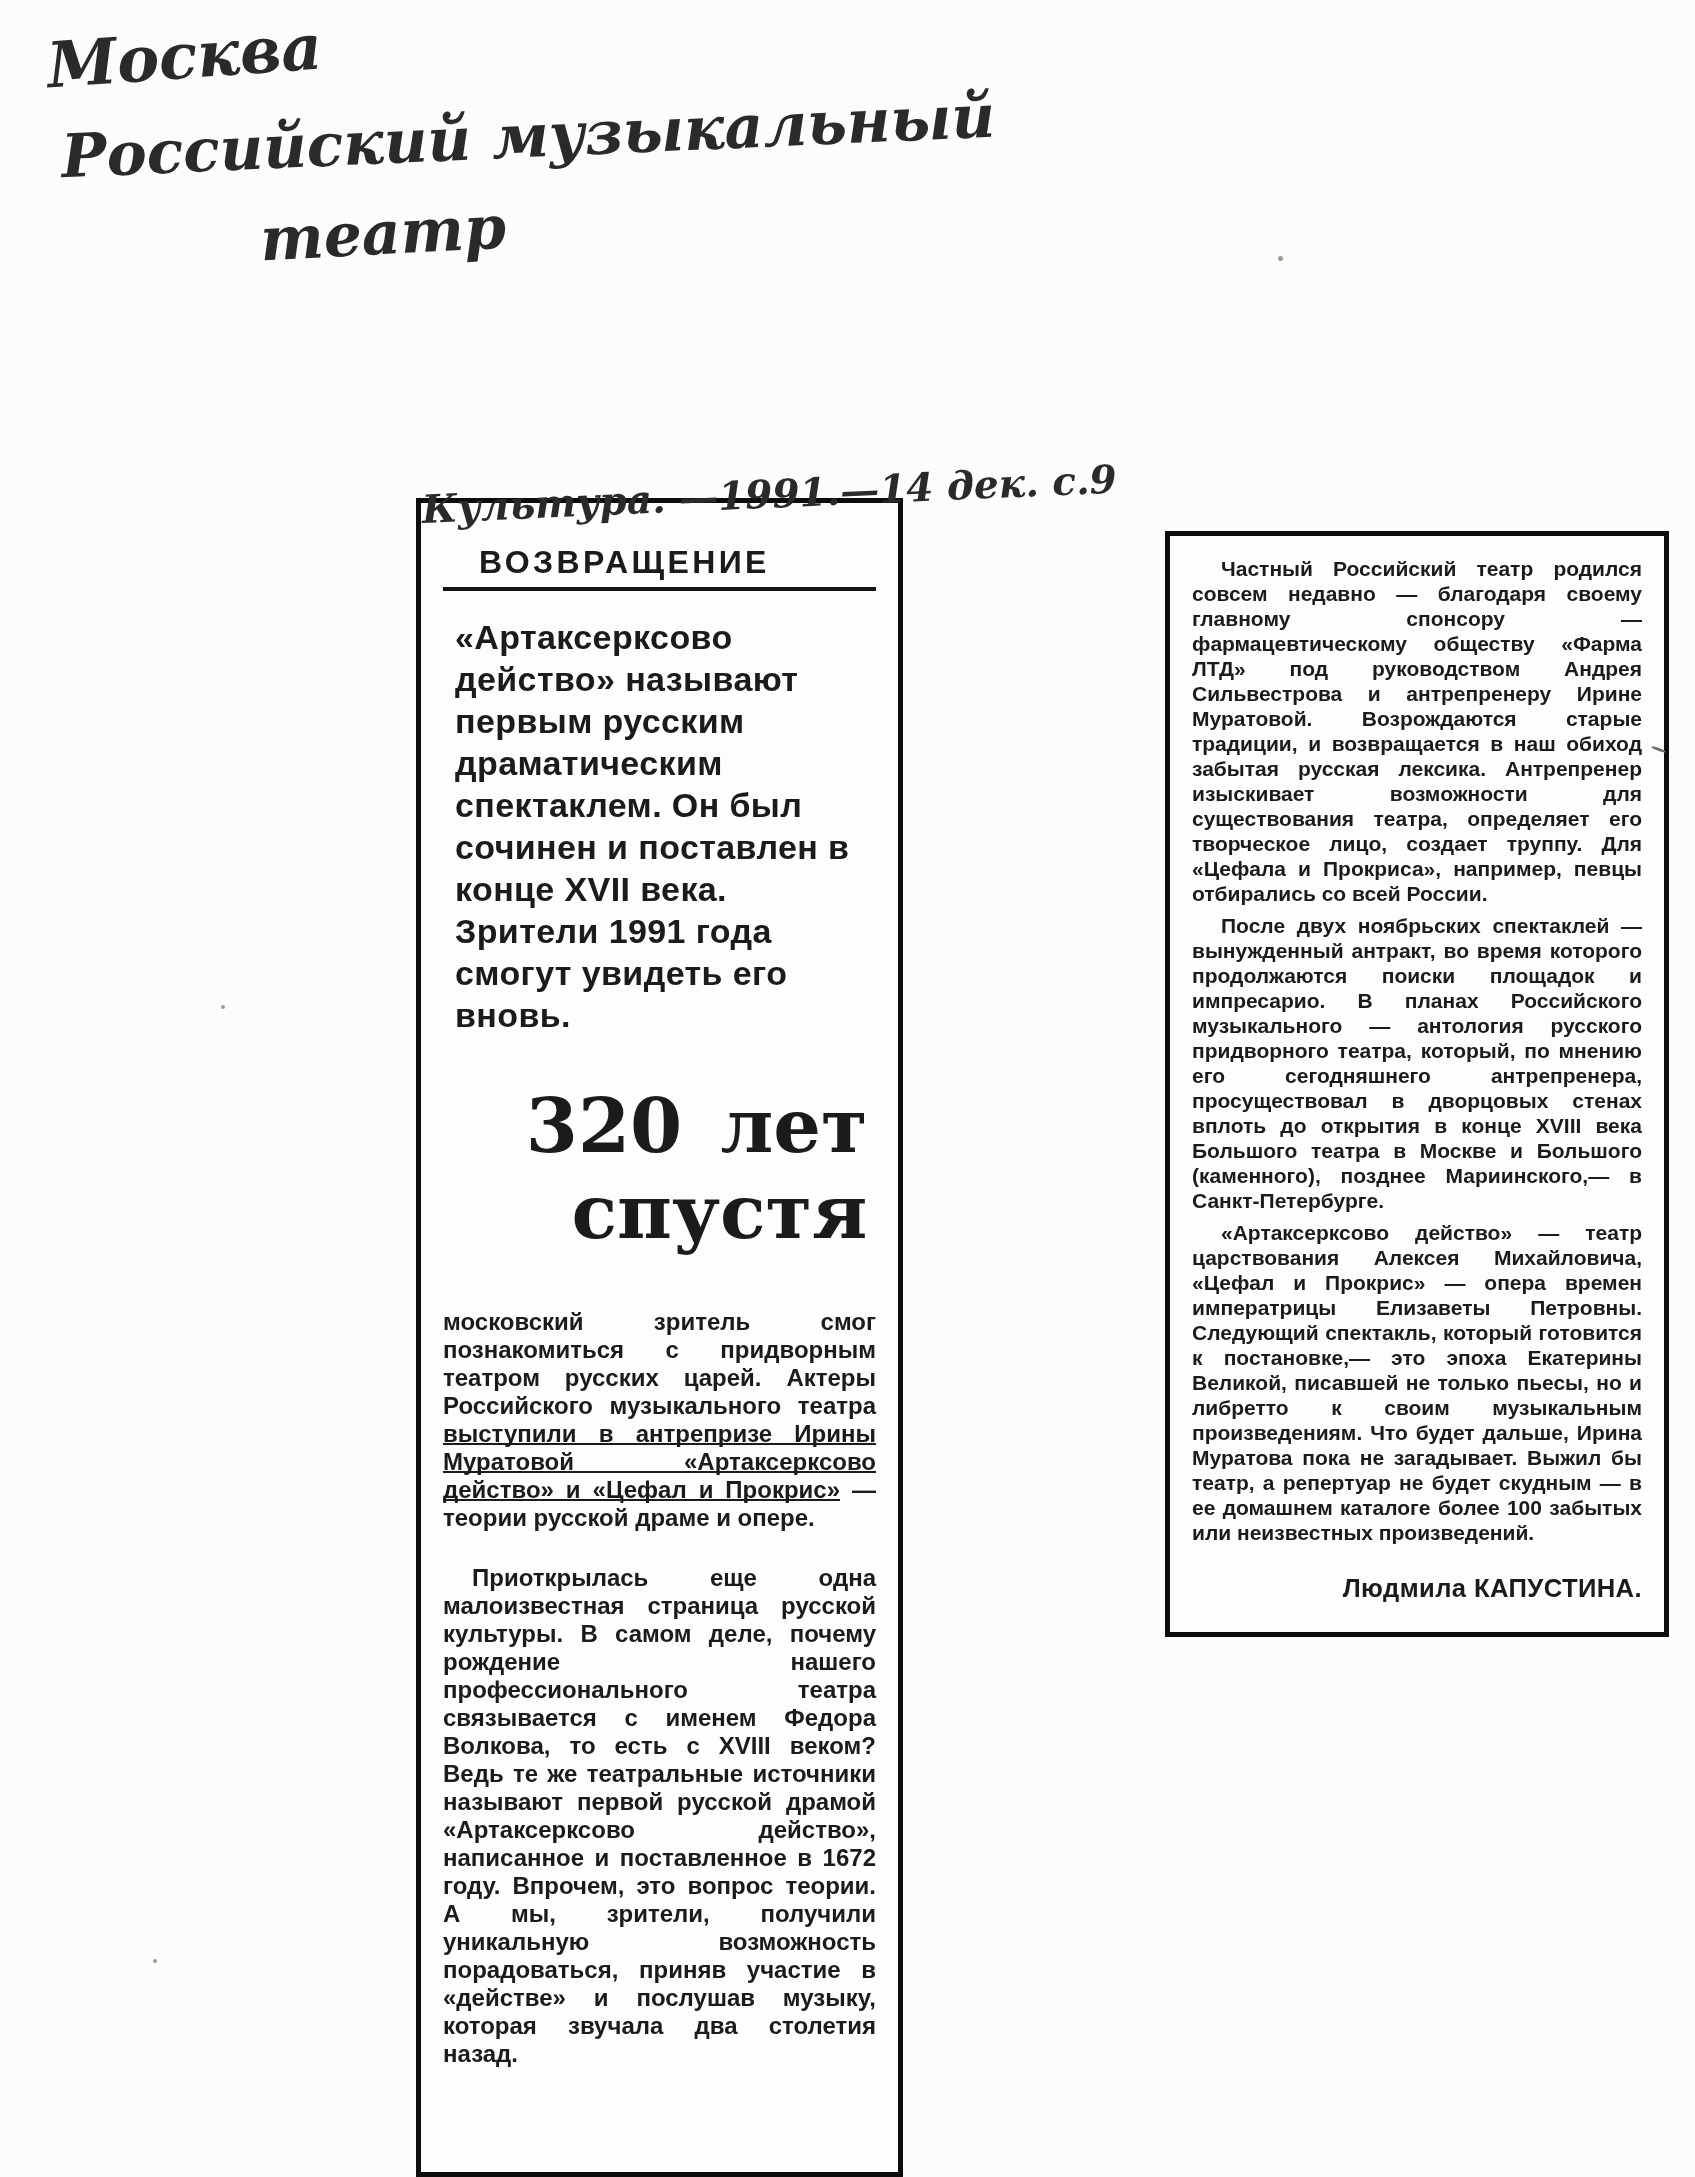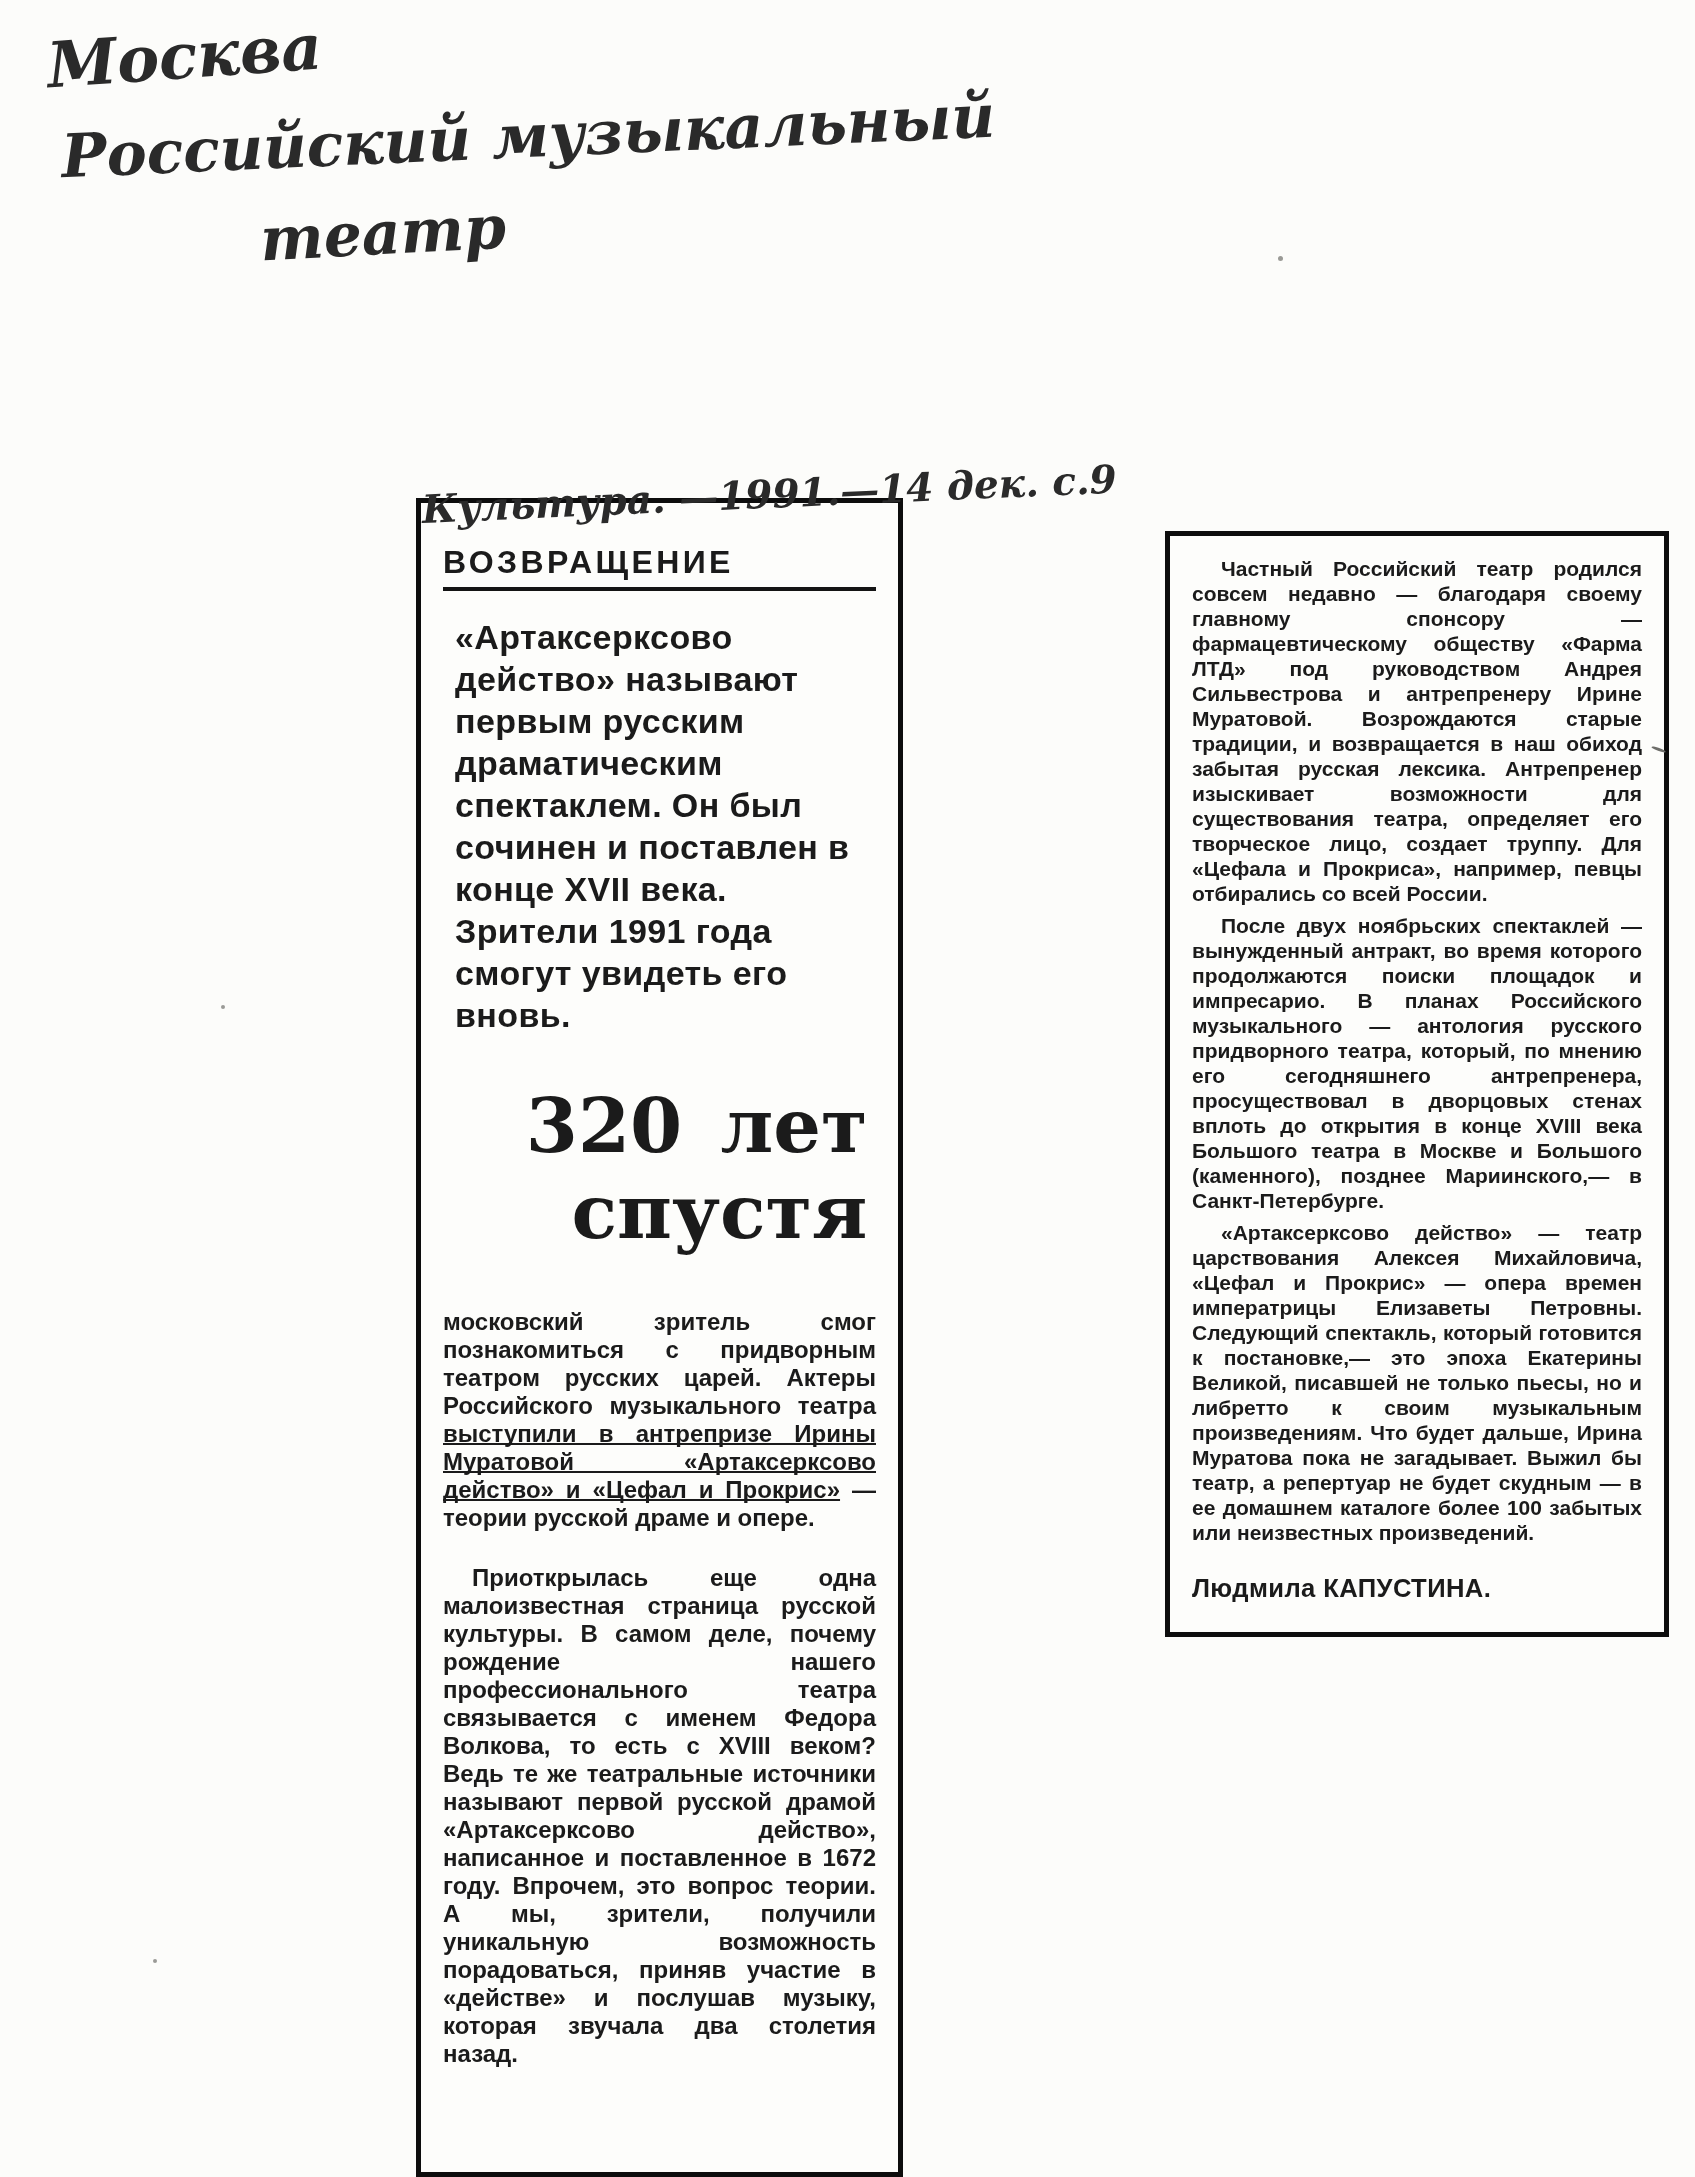--- a/index.html
+++ b/index.html
@@ -26,20 +26,21 @@
   .clip-right { left:1165px; top:531px; width:504px; padding:20.4px 22px 29px; }
 
   .source-note {
     position:absolute; top:-17px; left:0; width:562px;
     font-size:39px; transform:rotate(-2.5deg); transform-origin:left top;
     z-index:3; pointer-events:none;
   }
   .kicker {
     font-weight:bold; font-size:32px; line-height:1.15; letter-spacing:3.4px;
     margin-top:25.6px;
+    margin-left:36px;
   }
   .kicker-rule { height:3.4px; background:#141414; margin:6.8px 0 25.6px; }
 
   .lead {
     font-weight:bold; font-size:34px; line-height:42px; letter-spacing:0.4px;
     text-align:left; margin:12px;
   }
   .headline {
     font-family:"DejaVu Serif", serif; font-weight:bold;
     font-size:75px; line-height:1.14; text-align:right;
@@ -51,21 +52,21 @@
   }
   .indent { text-indent:29px; }
   .pen-underline {
     text-decoration:underline; text-decoration-thickness:2.1px;
     text-decoration-skip-ink:none;
   }
 
   .clip-right .body-par { font-size:21px; line-height:25px; margin:0 0 6.8px; }
   .byline {
     font-weight:bold; font-size:25.6px; letter-spacing:0.4px;
-    text-align:left; margin-top:29px;
+    text-align:right; margin-top:29px;
   }
 
   
   .speck { position:absolute; background:#9a9a96; border-radius:50%; }
   .sp1 { width:5.1px; height:5.1px;  left:1278px; top:256px; }
   .sp2 { width:4.3px; height:4.3px;  left:221px;  top:1005px; }
   .sp3 { width:15.3px; height:3.4px; left:1651px; top:748px; transform:rotate(20deg); background:#6e6e6a; }
   .sp4 { width:4.3px; height:4.3px;  left:153px;  top:1959px; }
 </style>
 </head>

